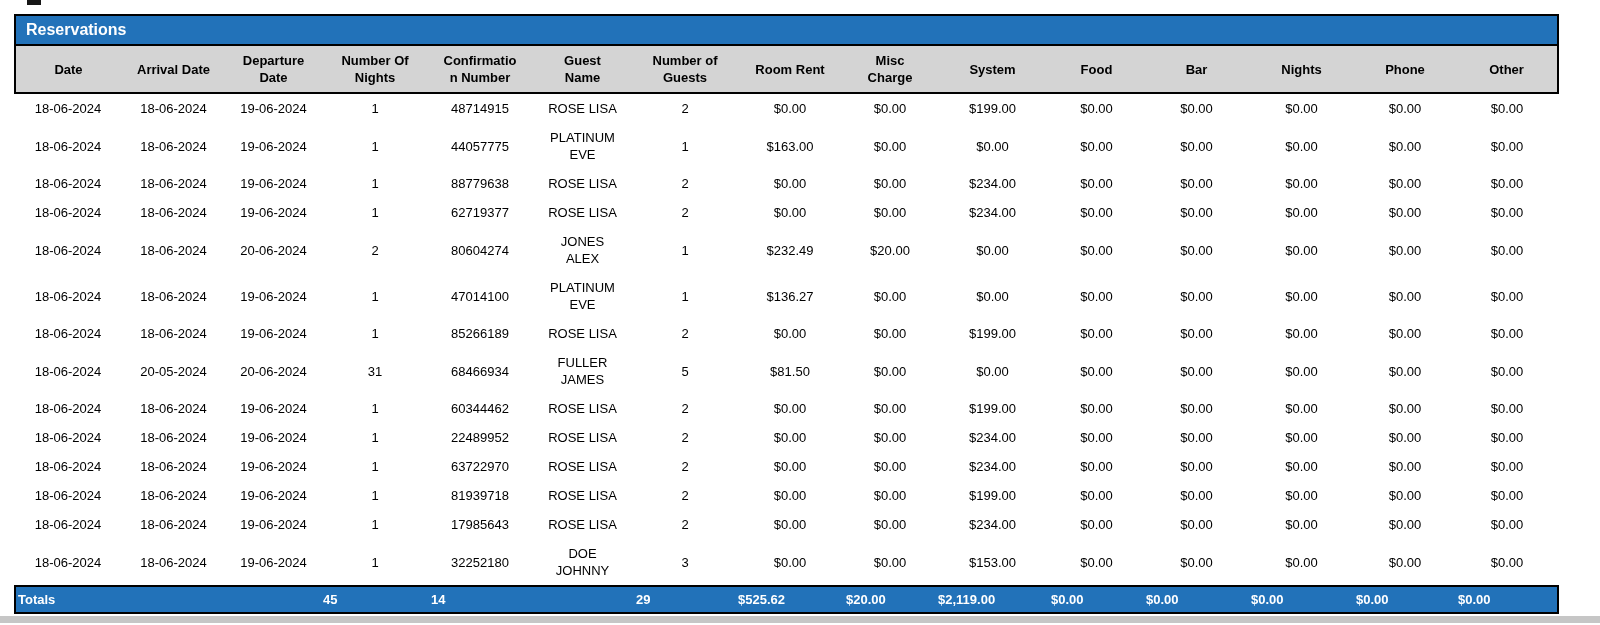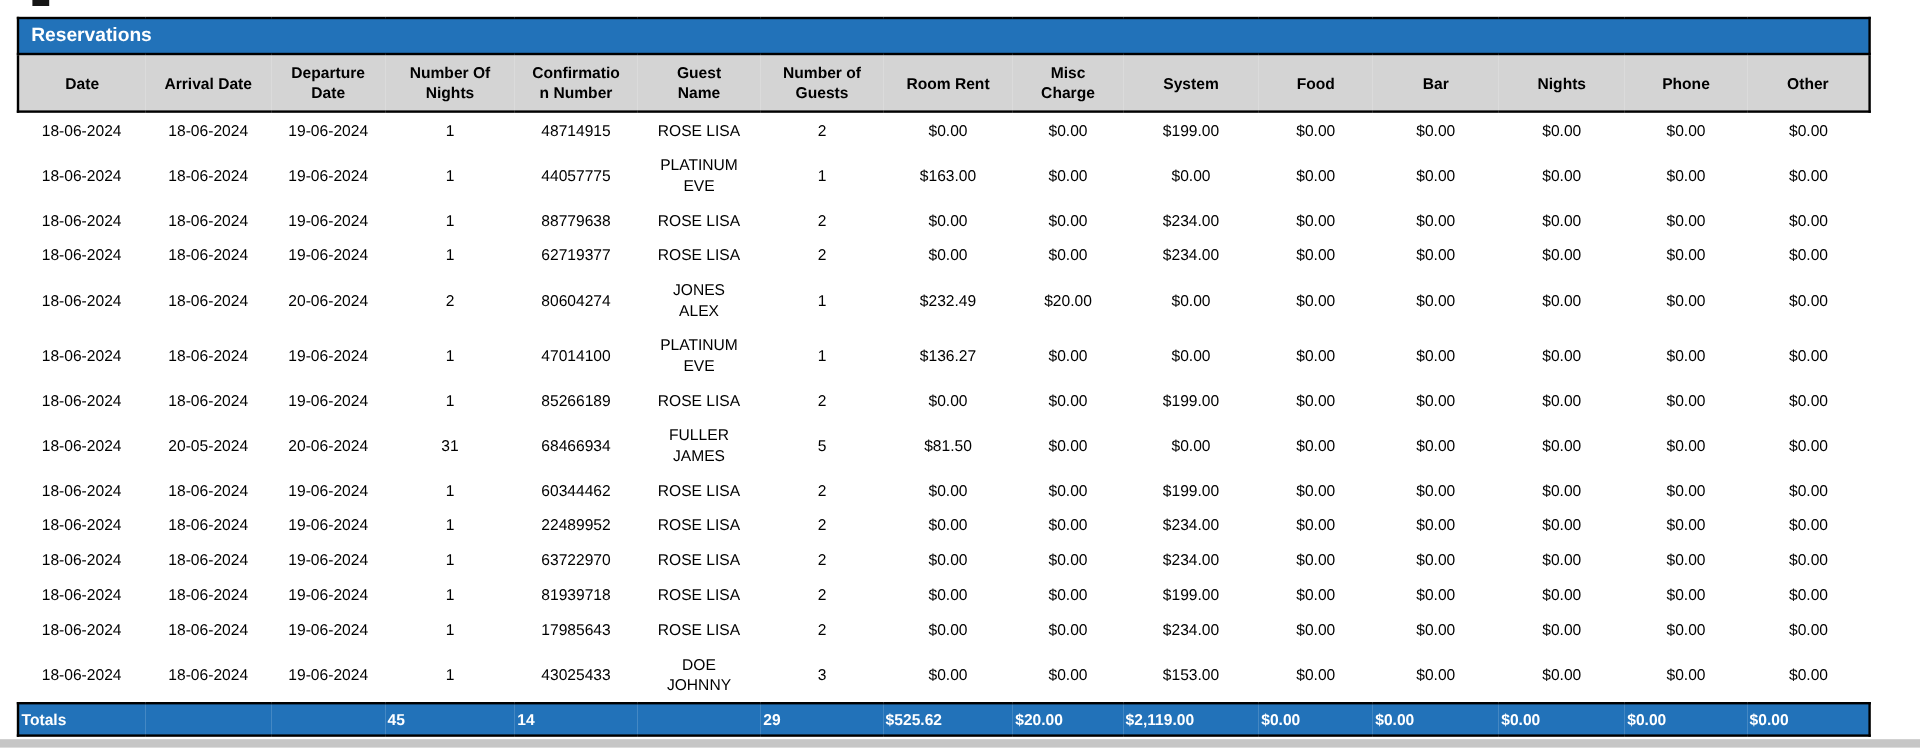--- a/index.html
+++ b/index.html
@@ -323,21 +323,21 @@
             <td>$0.00</td>
             <td>$0.00</td>
             <td>$0.00</td>
             <td>$0.00</td>
           </tr>
           <tr>
             <td>18-06-2024</td>
             <td>18-06-2024</td>
             <td>19-06-2024</td>
             <td>1</td>
-            <td>43025433</td>
+            <td>32252180</td>
             <td>DOE
 JOHNNY</td>
             <td>3</td>
             <td>$0.00</td>
             <td>$0.00</td>
             <td>$153.00</td>
             <td>$0.00</td>
             <td>$0.00</td>
             <td>$0.00</td>
             <td>$0.00</td>

